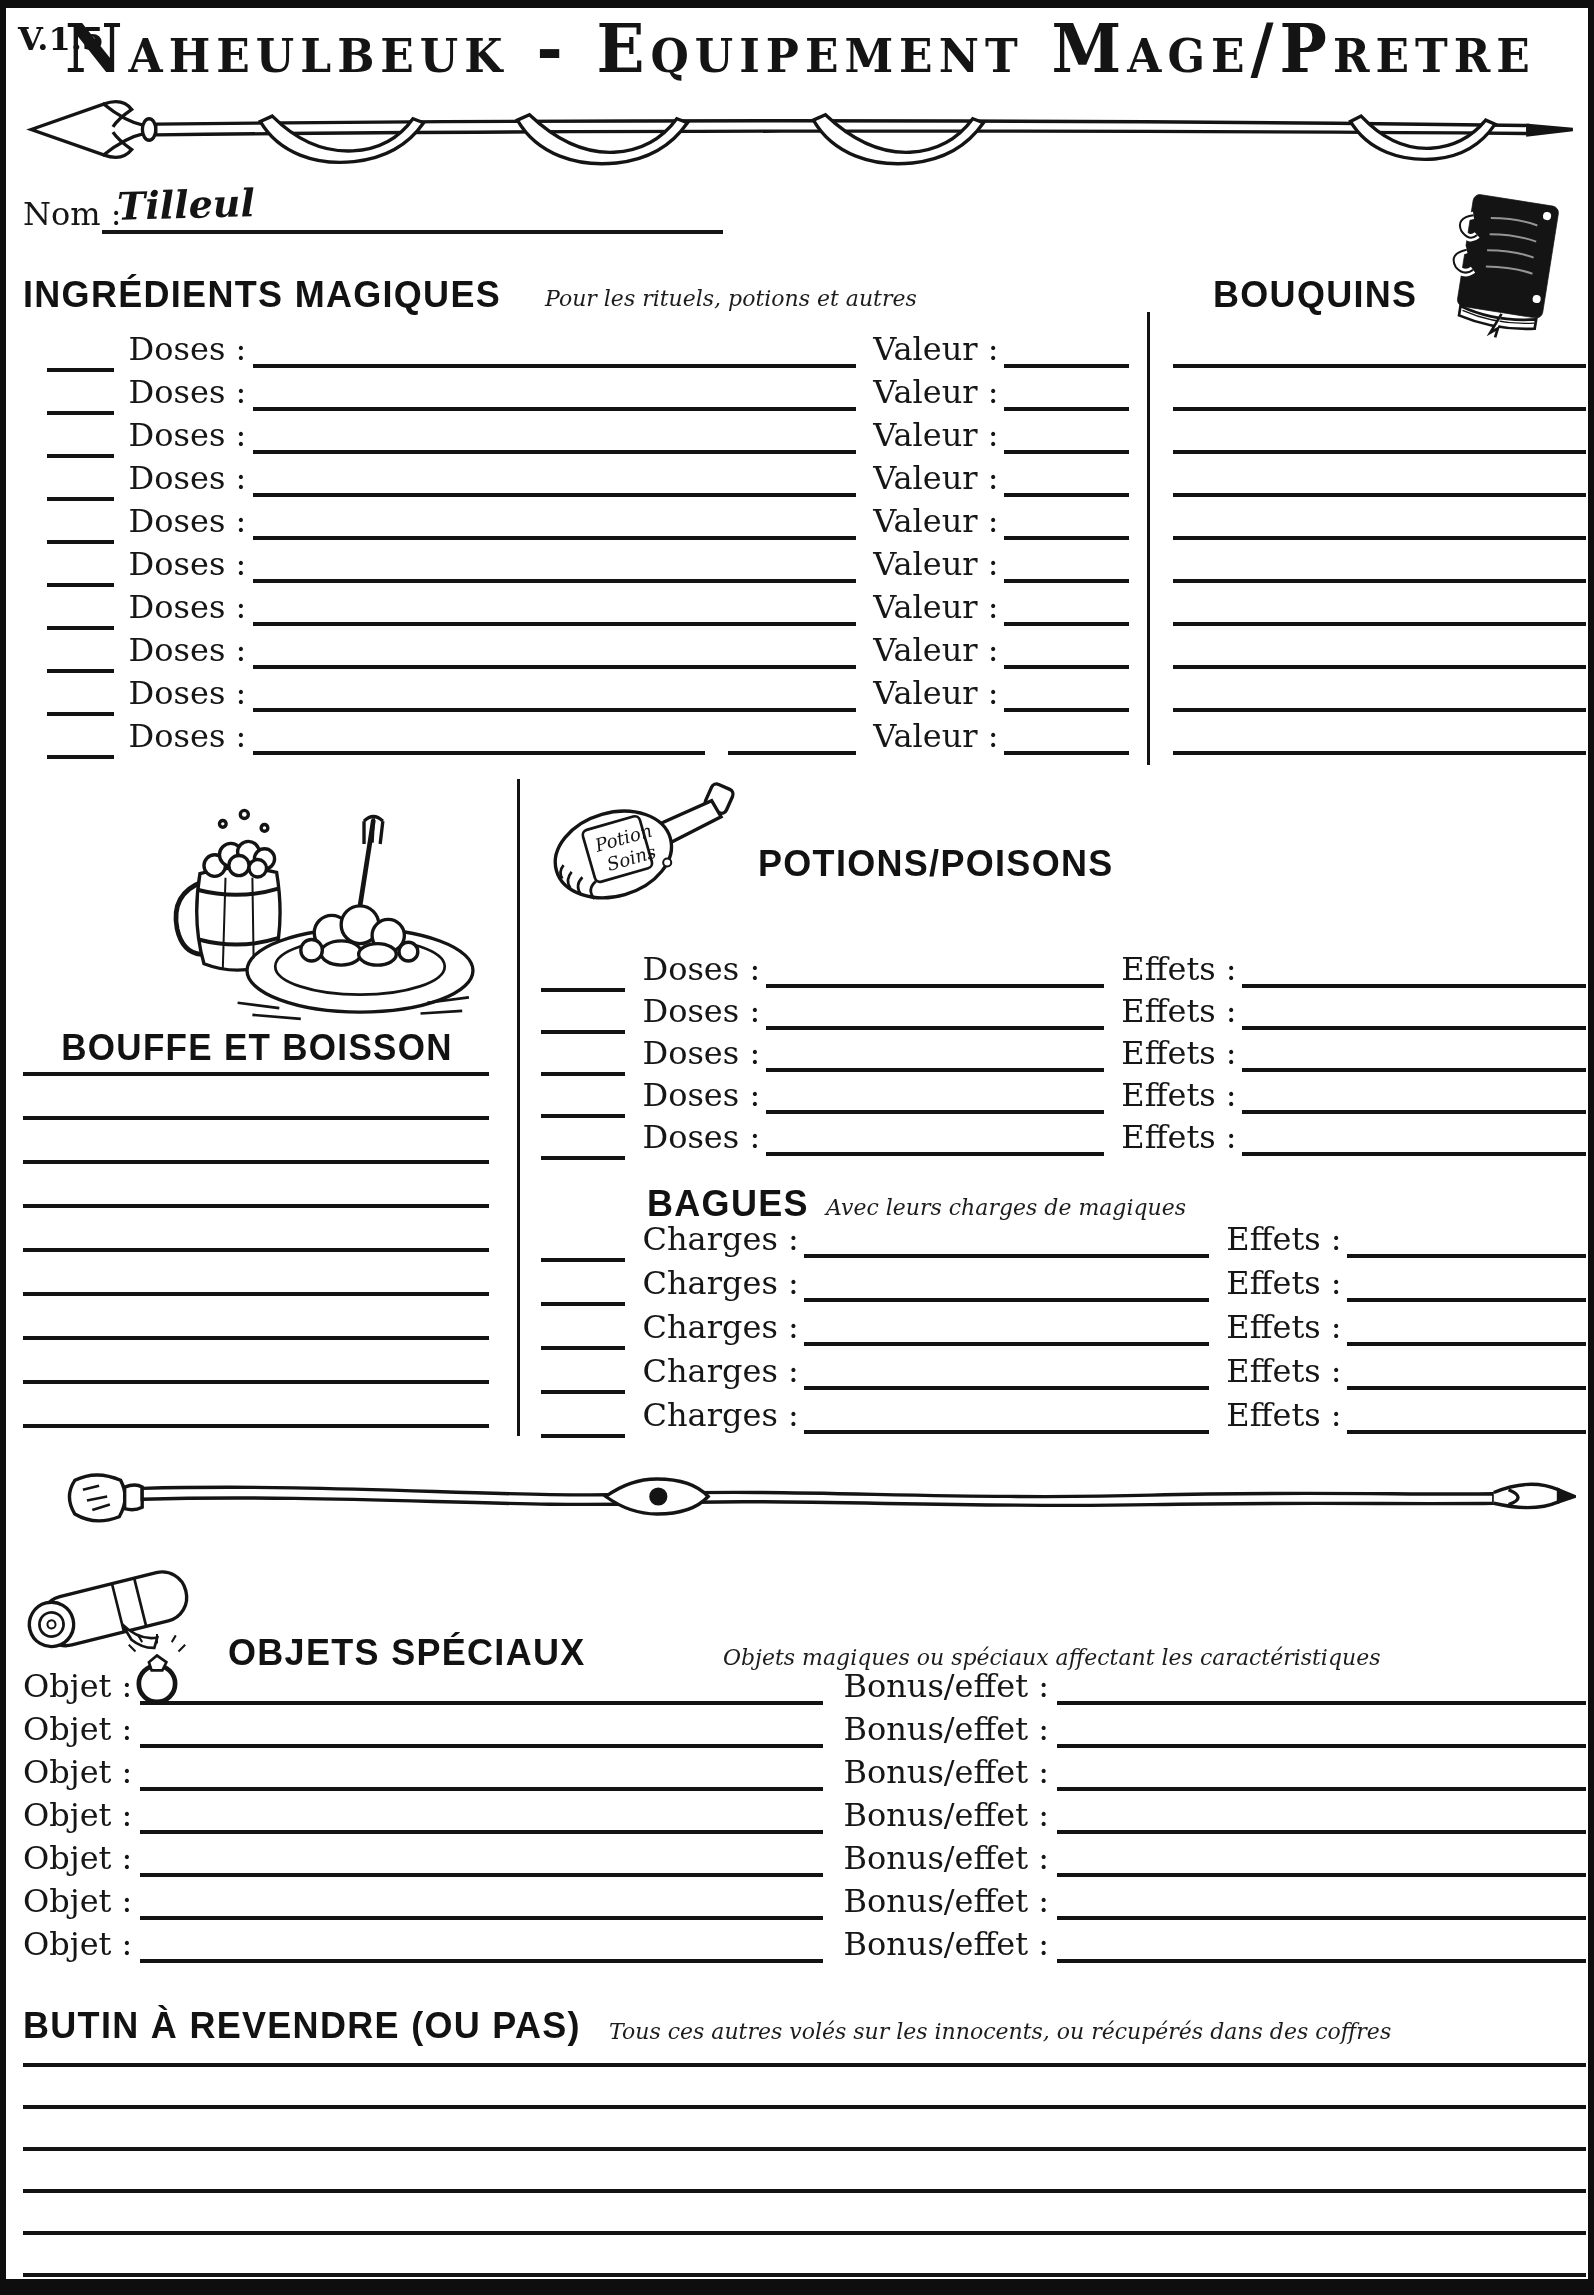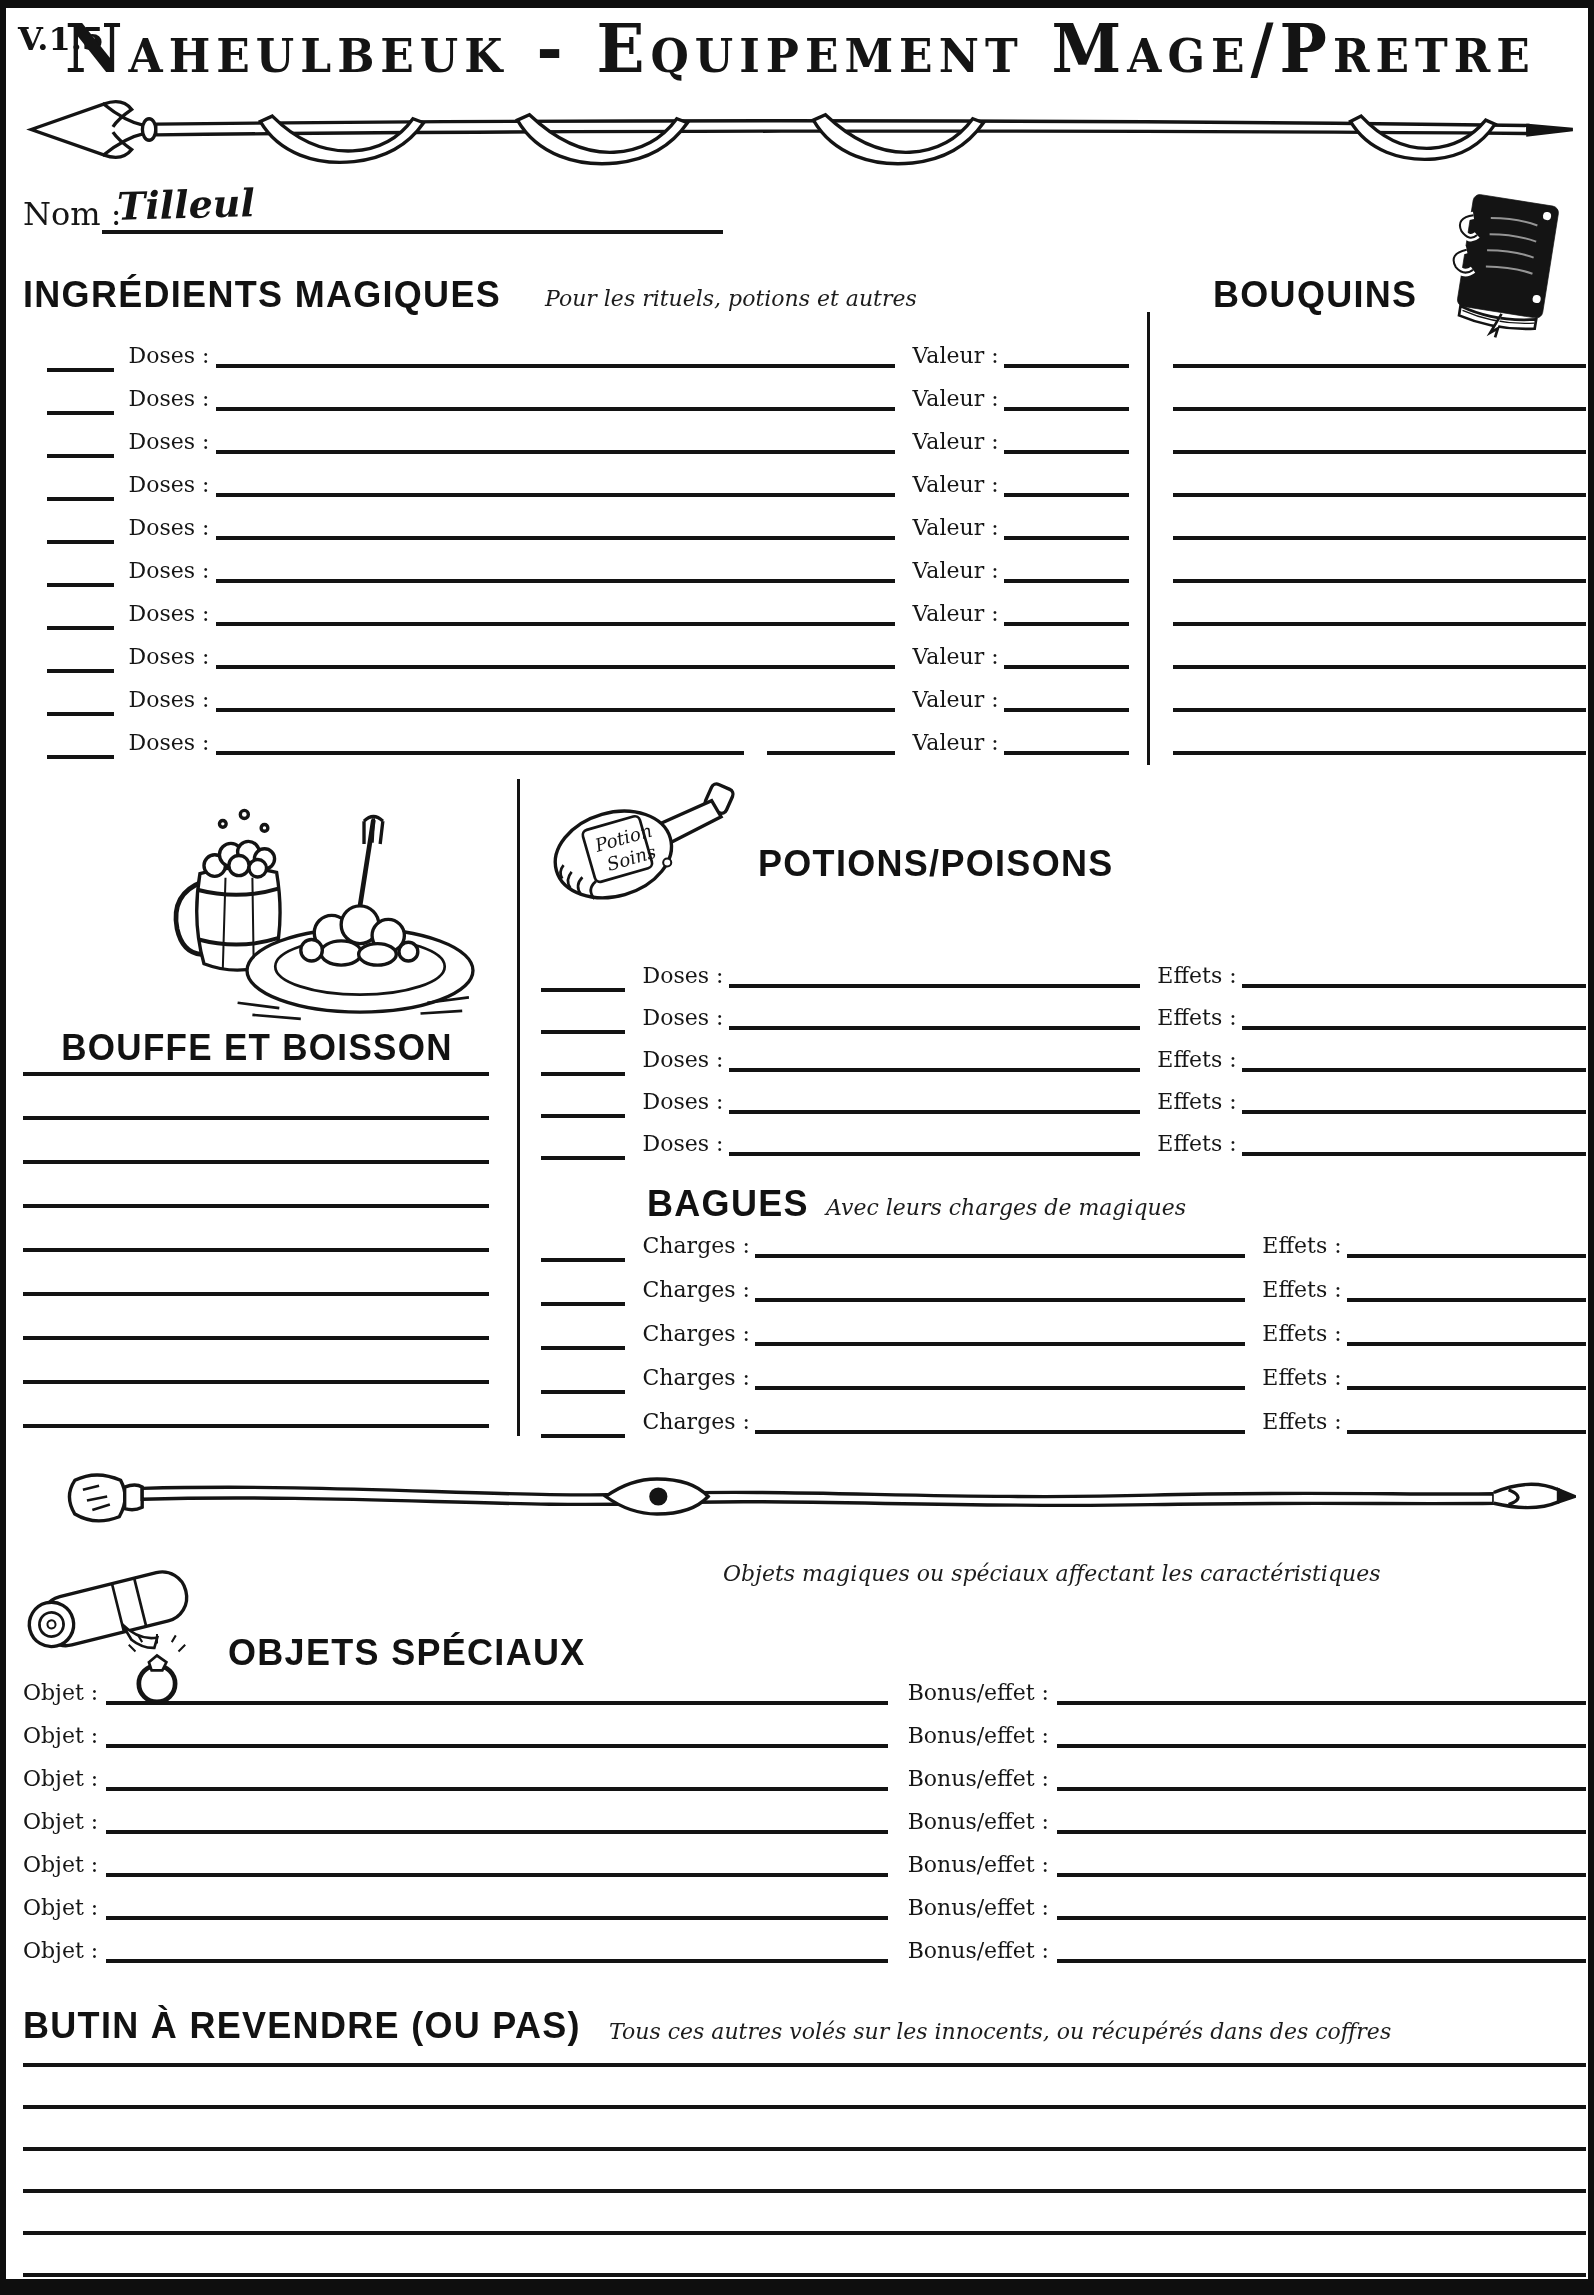--- a/index.html
+++ b/index.html
@@ -7,21 +7,21 @@
   .page{position:relative;width:1594px;height:2295px;background:#fff;
         border:solid #0e0e0e;border-width:8px 6.7px 16px 6.7px;overflow:hidden;
         font-family:"Liberation Serif",serif;color:#141414}
   .abs{position:absolute}
   .title{font-family:"DejaVu Serif",serif;font-weight:700;font-size:63px;letter-spacing:6px;
          font-variant:small-caps;white-space:nowrap;transform:scaleY(1.08);transform-origin:top left}
   .version{font-family:"DejaVu Serif",serif;font-weight:700;font-size:32px}
   .hdr{font-family:"Liberation Sans",sans-serif;font-weight:700;color:#121212;
        letter-spacing:1.3px;white-space:nowrap;font-size:36px;transform:scaleY(1.05);transform-origin:top left}
   .sub{font-family:"DejaVu Serif",serif;font-style:italic;font-size:22px;white-space:nowrap;color:#1c1c1c}
-  .lbl{font-family:"DejaVu Serif",serif;font-size:22px;line-height:1.05;white-space:nowrap;color:#161616}
+  .lbl{font-family:"DejaVu Serif",serif;font-size:32px;line-height:1.05;white-space:nowrap;color:#161616}
   .row{display:flex;align-items:flex-end}
   .ln{border-bottom:4px solid #131313}
   .lnw{border-bottom:4.7px solid #131313}
   .flex1{flex:1 1 auto}
   .stub{position:relative;top:4px}
   .vdiv{width:3.4px;background:#131313}
   .rule{background:#151515;height:4px}
   .lnsplit{display:none}
   .ing .row:last-child .lnsplit{display:block;width:128px;margin-left:23px}
   .name-value{font-family:"DejaVu Serif",serif;font-style:italic;font-weight:700;font-size:38px;
@@ -335,21 +335,21 @@
         <path d="M150 58 L150 132 M184 58 L184 132" stroke-width="4" fill="none"></path>
         <path d="M150 120 Q168 150 196 152 L188 166 Q170 162 158 146 Z" stroke-width="4"></path>
       </g>
       <circle cx="208" cy="208" r="27" stroke-width="7"></circle>
       <path d="M196 176 L208 166 L222 176 L216 188 L200 188 Z" stroke-width="4"></path>
       <path d="M176 160 L166 150 M240 160 L250 150 M208 148 L208 134 M186 146 L180 136 M230 146 L236 136" stroke-width="3" fill="none"></path>
     </g>
   </svg>
 
   <div class="abs hdr" style="left:222px;top:1622px">OBJETS SPÉCIAUX</div>
-  <div class="abs sub" style="left:717px;top:1553px">Objets magiques ou spéciaux affectant les caractéristiques</div>
+  <div class="abs sub" style="left:717px;top:1637px">Objets magiques ou spéciaux affectant les caractéristiques</div>
 
   <div class="abs" style="left:17px;top:1654px;width:1563px">
     <div class="row" style="height:43px">
       <div class="lbl" style="padding:0 8px 1.3px 0">Objet :</div>
       <div class="ln flex1"></div>
       <div class="lbl" style="padding:0 8px 1.3px 20px">Bonus/effet :</div>
       <div class="ln" style="width:529px"></div>
     </div>
   <div class="row" style="height:43px">
       <div class="lbl" style="padding:0 8px 1.3px 0">Objet :</div>

